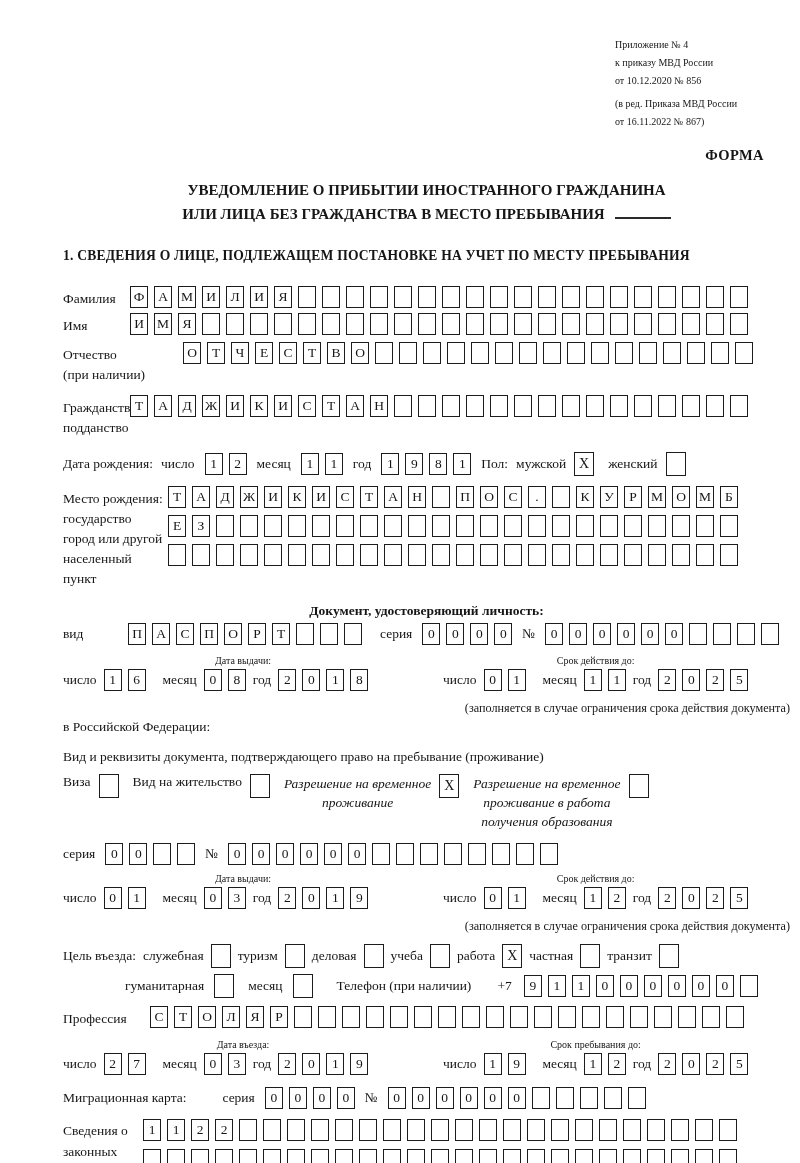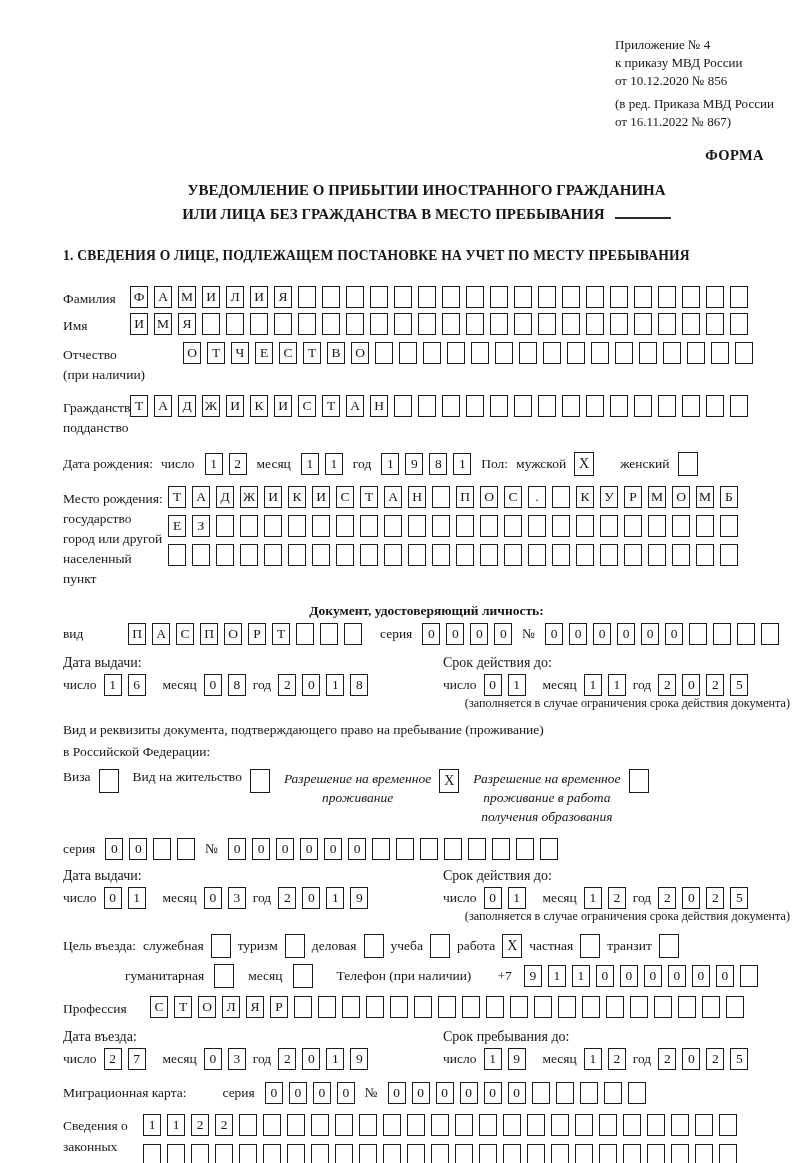--- a/index.html
+++ b/index.html
@@ -1,43 +1,43 @@
 <!DOCTYPE html>
 <html><head>
 <meta charset="utf-8">
 <style>
   html,body{margin:0;padding:0;background:#ffffff;}
   .page{position:relative;width:800px;height:1163px;background:#fff;overflow:hidden;
         font-family:"Liberation Serif","DejaVu Serif",serif;color:#161616;}
   .content{padding:36px 10px 0 63px;}
 
-  .header-block{margin-left:552px;font-size:13px;line-height:18px;font-family:Liberation Serif, serif;}
+  .header-block{margin-left:552px;font-size:10px;line-height:18px;font-family:Liberation Serif, serif;}
   .header-block .sub{margin-top:5px;}
   .forma{font-weight:bold;text-align:right;padding-right:26px;font-size:14.5px;margin-top:16px;letter-spacing:.4px;}
   .title{font-weight:bold;text-align:center;font-size:15px;line-height:24px;margin-top:14px;}
   .uline{display:inline-block;width:56px;border-bottom:2px solid #2a2a2a;height:12px;margin-left:10px;}
   .sec-head{font-weight:bold;font-size:13.6px;margin-top:22px;letter-spacing:.2px;}
 
   .row{display:flex;align-items:flex-start;}
   .lbl{font-size:13.5px;line-height:20px;padding-top:3px;flex:0 0 auto;}
   .lbl-col{font-size:13.5px;line-height:20px;flex:0 0 auto;}
   .w67{width:67px}.w105{width:105px}.w120{width:120px}.w87{width:87px}.w55{width:55px}
   .cells{display:flex;gap:6px;flex:0 0 auto;}
   .cell{flex:0 0 auto;width:16px;height:20px;border:1.6px solid #1c1c1c;display:flex;
         align-items:center;justify-content:center;font-size:13.5px;background:#fff;}
   .chk{flex:0 0 auto;width:18px;height:22px;border:1.6px solid #1c1c1c;display:flex;
        align-items:center;justify-content:center;font-size:14px;background:#fff;}
   .stack>*+*{margin-top:7px;}
   .center-bold{font-weight:bold;text-align:center;font-size:13.5px;margin-top:14px;}
   .inline{display:flex;align-items:center;gap:8px;font-size:13.5px;flex-wrap:nowrap;}
   .inline .cells{margin:0 2px;}
   .dg{flex:0 0 auto;}
-  .dg-head{font-size:14px;margin-bottom:3px;}
+  .dg-head{text-align:center;font-size:10px;margin-bottom:3px;}
   .dg-row{display:flex;align-items:center;gap:7px;font-size:13.5px;}
-  .note{font-size:12.2px;text-align:right;margin-top:0;}
+  .note{font-size:12.2px;text-align:right;margin-top:10px;}
   .plain{font-size:13.5px;line-height:22px;}
   .opts{display:flex;align-items:flex-start;gap:14px;margin-top:6px;font-size:13.5px;}
   .opt{display:flex;align-items:flex-start;gap:8px;}
   .opt .ml2{text-align:center;line-height:19px;font-style:italic;}
   .rep{display:flex;margin-top:10px;}
   .rep-rows>*+*{margin-top:8px;}
   .gap20{width:20px;flex:0 0 auto;}
 </style>
 </head>
 <body>
@@ -211,21 +211,21 @@
     <span>год</span>
     <span class="cells">
           <span class="cell">1</span>
           <span class="cell">9</span>
           <span class="cell">8</span>
           <span class="cell">1</span>
         </span>
     <span>Пол:</span>
     <span>мужской</span>
     <span class="chk">X</span>
-    <span style="margin-left:18px">женский</span>
+    <span style="margin-left:6px">женский</span>
     <span class="chk"></span>
   </div>
 
   <div class="row" style="margin-top:10px">
     <div class="lbl-col w105" style="padding-top:3px">
       <div>Место рождения:</div>
       <div>государство</div>
       <div>город или другой</div>
       <div>населенный пункт</div>
     </div>
@@ -390,22 +390,22 @@
               <span class="cell">2</span>
               <span class="cell">0</span>
               <span class="cell">2</span>
               <span class="cell">5</span>
             </span>
       </div>
     </div>
   </div>
   <div class="note">(заполняется в случае ограничения срока действия документа)</div>
 
+  <div class="plain">в Российской Федерации:</div>
   <div class="plain" style="margin-top:8px">Вид и реквизиты документа, подтверждающего право на пребывание (проживание)</div>
-  <div class="plain">в Российской Федерации:</div>
 
   <div class="opts">
     <span class="opt">
           <span>Виза</span>
       <span class="chk"></span>
         </span>
     <span class="opt">
           <span>Вид на жительство</span>
       <span class="chk"></span>
         </span>

